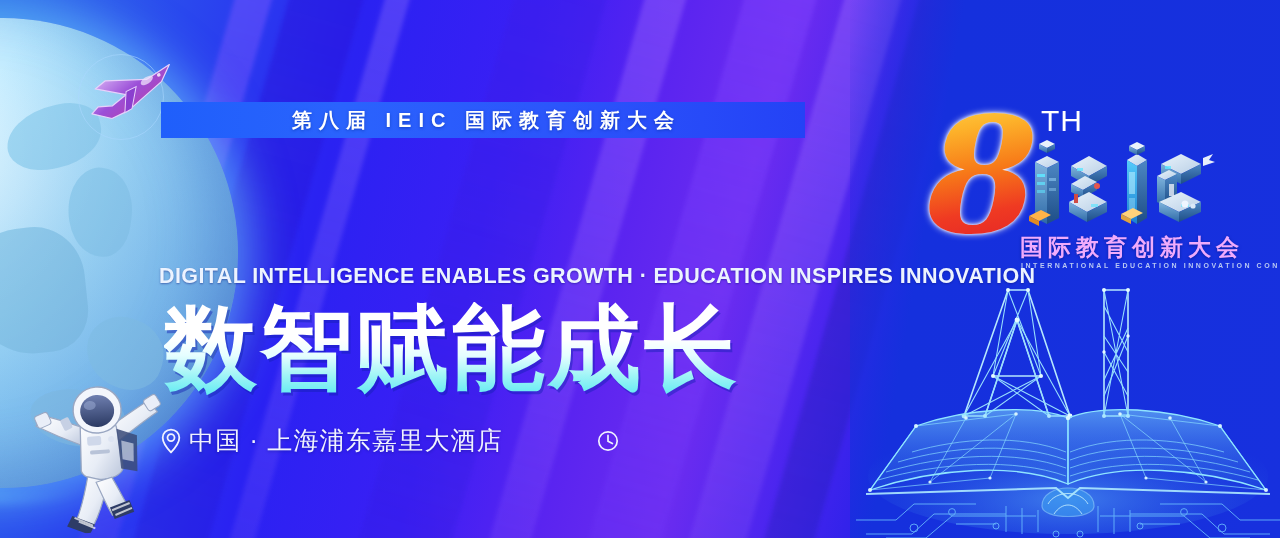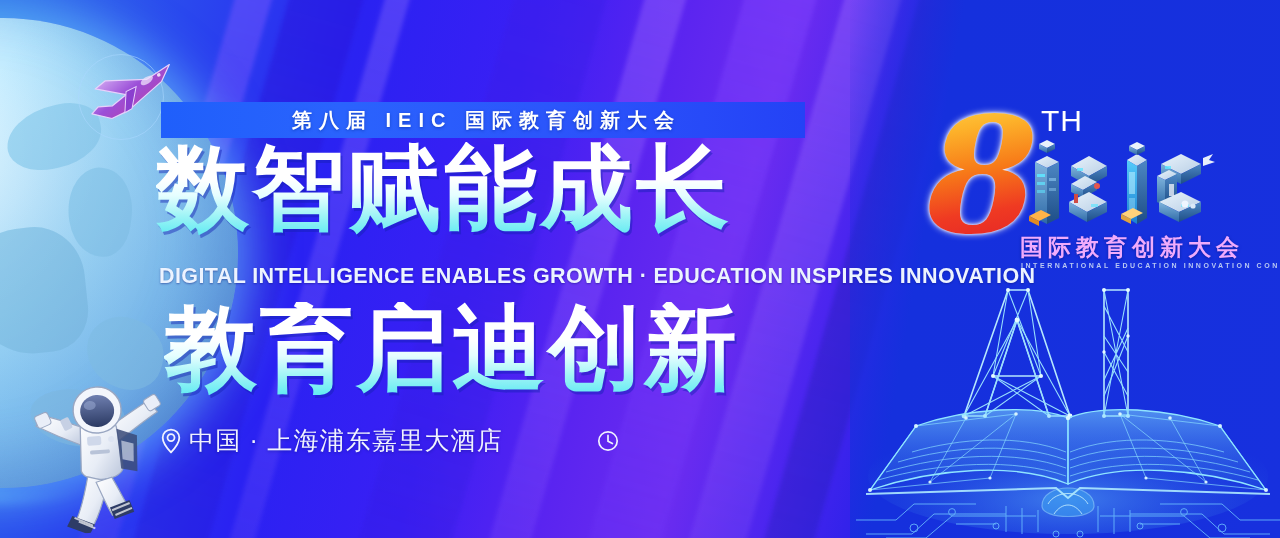--- a/index.html
+++ b/index.html
@@ -254,25 +254,24 @@
     <path d="M86 139 L104 133" stroke="#fff" stroke-width="2" opacity=".7"></path>
     <path d="M89 144 L106 138" stroke="#fff" stroke-width="2" opacity=".7"></path>
   </svg>
 
   <div class="content">
 
     <div class="ribbon">
       <span class="ribbon-text">第八届 IEIC 国际教育创新大会</span>
     </div>
 
-    <div class="headline headline-1">数智赋能成长</div>
 
     <div class="subtitle">DIGITAL INTELLIGENCE ENABLES GROWTH · EDUCATION INSPIRES INNOVATION</div>
 
-    <div class="headline headline-2">教育启迪创新</div>
+    <div class="headline headline-2">数智赋能成长</div>
 
     <div class="meta">
       <div class="meta-item">
         <svg width="22" height="26" viewBox="0 0 22 26">
           <path d="M11 1.6c-4.6 0-8.3 3.6-8.3 8.1 0 5.9 8.3 14.6 8.3 14.6s8.3-8.7 8.3-14.6c0-4.5-3.7-8.1-8.3-8.1z" fill="none" stroke="#f0f2ff" stroke-width="1.8"></path>
           <circle cx="11" cy="9.6" r="3.5" fill="none" stroke="#f0f2ff" stroke-width="1.8"></circle>
         </svg>
         <span class="meta-text">中国 · 上海浦东嘉里大酒店</span>
       </div>
       <div class="meta-item date">

